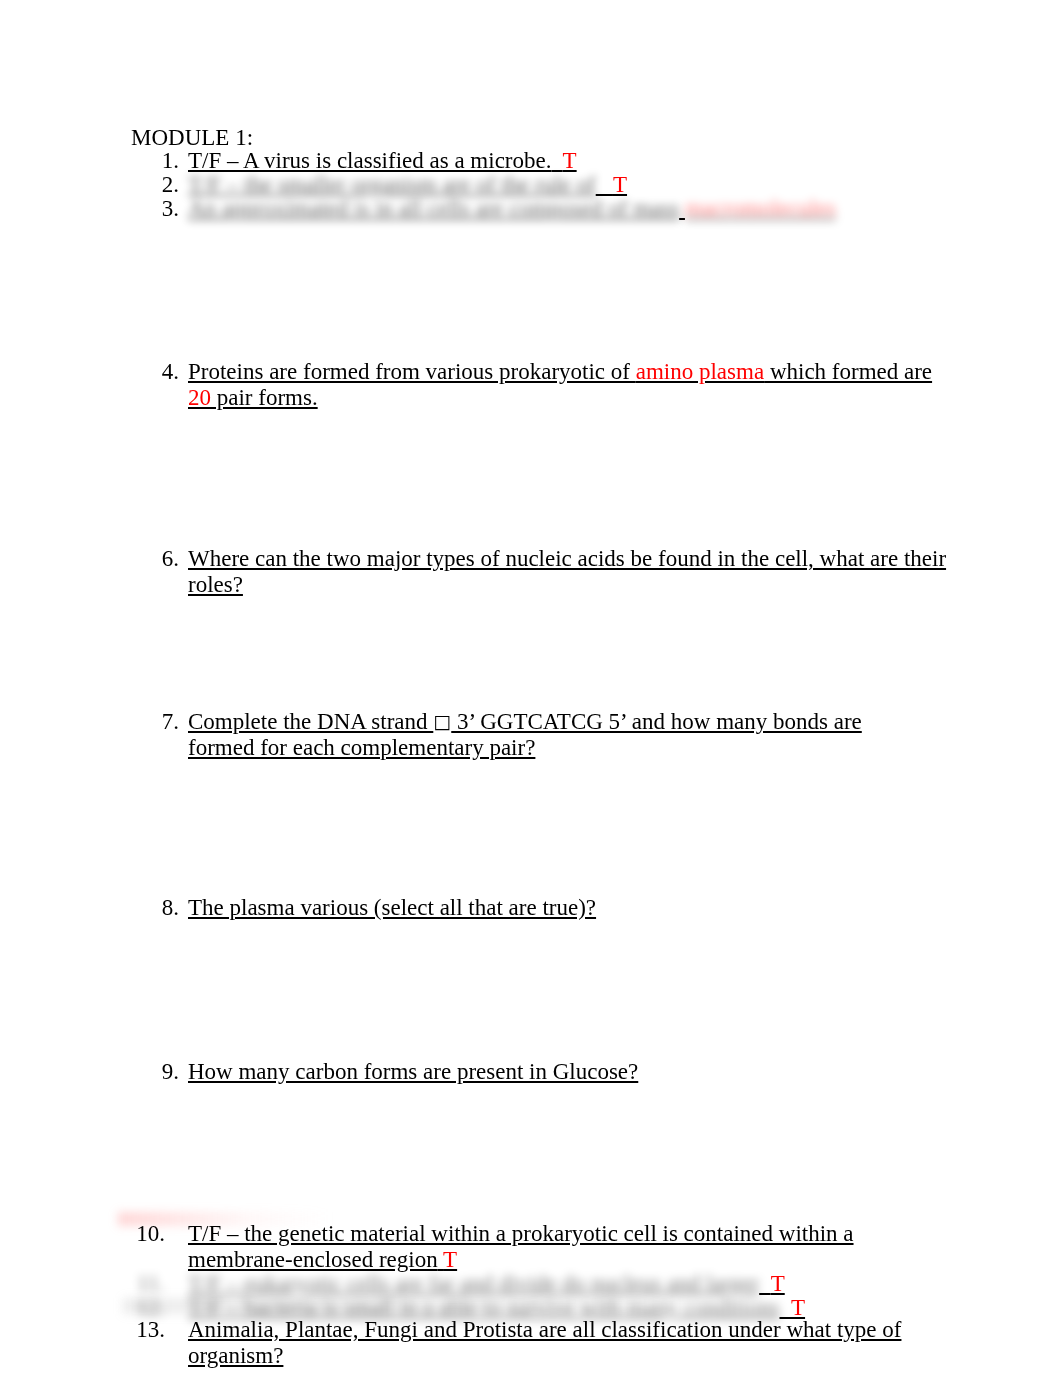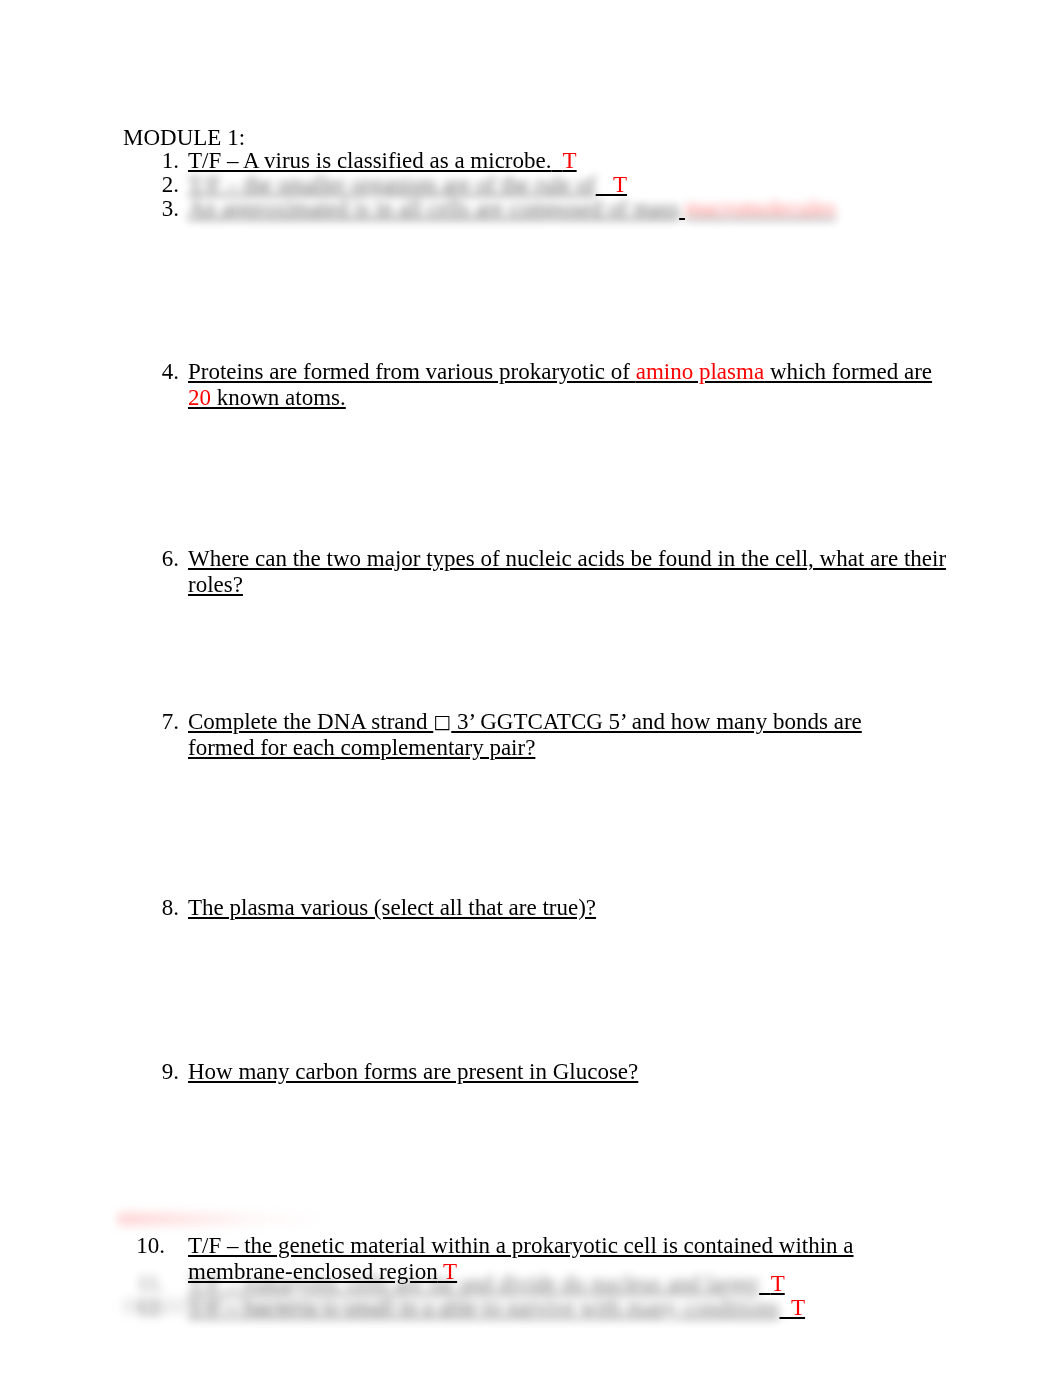--- a/index.html
+++ b/index.html
@@ -20,21 +20,21 @@
     position: absolute;
     left: 0; top: 0;
     width: 1062px;
     height: 1377px;
     background: #ffffff;
   }
 
   
   .module-title {
     position: absolute;
-    left: 123px;
+    left: 131px;
     top: 124px;
     font-size: 23px;
     line-height: 28px;
     white-space: nowrap;
   }
 
   
   .q-row {
     position: absolute;
     left: 123px;
@@ -140,21 +140,21 @@
     <span class="q-text"><span class="blurred">T/F – the smaller organism are of the rule of</span>&nbsp;&nbsp;&nbsp;<span class="red">T</span></span>
   </div>
 
   <div class="q-row" style="top:196px;">
     <span class="q-num">3.</span>
     <span class="q-text"><span class="blurred">An approximated is in all cells are composed of mass</span> <span class="redact-red">macromolecules</span></span>
   </div>
 
   <div class="q-row" style="top:359px; width:815px;">
     <span class="q-num">4.</span>
-    <span class="q-text"><span>Proteins are formed from various prokaryotic of </span><span class="red">amino plasma</span><span> which formed are </span><span class="red">20</span><span> known atoms.</span></span>
+    <span class="q-text"><span>Proteins are formed from various prokaryotic of </span><span class="red">amino plasma</span><span> which formed are </span><span class="red">20</span><span> pair forms.</span></span>
   </div>
 
   <div class="q-row" style="top:546px;">
     <span class="q-num">6.</span>
     <span class="q-text">Where can the two major types of nucleic acids be found in the cell, what are their roles?</span>
   </div>
 
   <div class="q-row" style="top:709px; width:790px;">
     <span class="q-num">7.</span>
     <span class="q-text"><span>Complete the DNA strand </span><span class="tofu">□</span><span>  3’ GGTCATCG 5’ and how many bonds are formed for each complementary pair?</span></span>
@@ -163,29 +163,33 @@
   <div class="q-row" style="top:895px;">
     <span class="q-num">8.</span>
     <span class="q-text">The plasma various (select all that are true)?</span>
   </div>
 
   <div class="q-row" style="top:1059px;">
     <span class="q-num">9.</span>
     <span class="q-text">How many carbon forms are present in Glucose?</span>
   </div>
 
-  <div class="q-row" style="top:1221px; left:123px; width:810px;margin-top:12px;">
+  <div class="q-row" style="top:1221px; left:123px; width:810px;">
     <span class="q-num" style="width:42px;">10.</span>
     <span class="q-text"><span>T/F – the genetic material within a prokaryotic cell is contained within a membrane-enclosed region</span> <span class="red">T</span></span>
   </div>
 
   <div class="q-row" style="top:1271px; left:123px; width:810px;">
     <span class="q-num blur-num" style="width:42px;">11.</span>
     <span class="q-text"><span class="blurred-strong">T/F – eukaryotic cells are far and divide do nucleus and larger</span>&nbsp;&nbsp;<span class="red">T</span></span>
   </div>
 
   <div class="q-row" style="top:1295px; left:123px; width:820px;">
     <span class="q-num blur-num" style="width:42px;">12.</span>
     <span class="q-text"><span class="blurred-strong">T/F – bacteria is small in a able to survive with many conditions</span>&nbsp;&nbsp;<span class="red">T</span></span>
   </div>
 
+  <div class="q-row" style="top:1317px; left:123px; width:830px;">
+    <span class="q-num" style="width:42px;">13.</span>
+    <span class="q-text">Animalia, Plantae, Fungi and Protista are all classification under what type of organism?</span>
+  </div>
 
 </div>
 
 </body></html>

